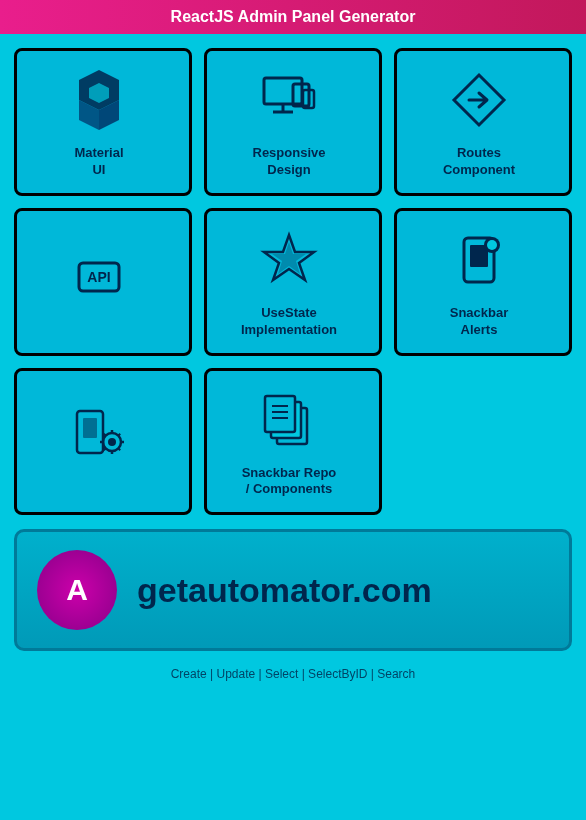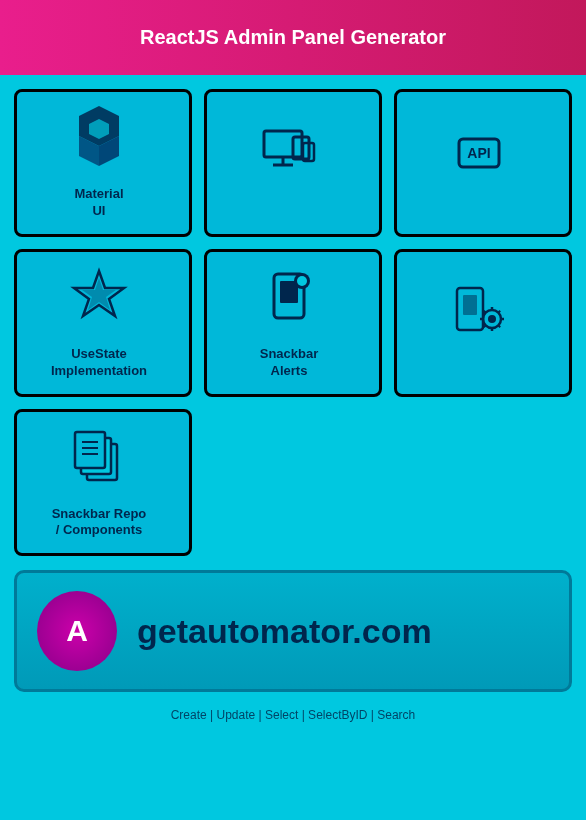--- a/index.html
+++ b/index.html
@@ -6,23 +6,23 @@
     body {
       width: 586px;
       height: 820px;
       background-color: #00c8e0;
       font-family: Arial, sans-serif;
       overflow: hidden;
     }
     .header {
       background: linear-gradient(to right, #e91e8c, #c2185b);
       text-align: center;
-      padding: 26px 0;
+      padding: 8px 0;
       color: white;
-      font-size: 20px;
+      font-size: 16px;
       font-weight: bold;
     }
     .grid-container {
       display: grid;
       grid-template-columns: repeat(3, 1fr);
       gap: 12px;
       padding: 14px 14px;
     }
     .card {
       background-color: #00b8d9;
@@ -33,21 +33,21 @@
       align-items: center;
       justify-content: center;
       padding: 14px 16px 14px 8px;
       min-height: 140px;
       cursor: pointer;
     }
     .card-icon {
       width: 70px;
       height: 70px;
       display: flex;
-      align-items: flex-start;
+      align-items: center;
       justify-content: center;
       margin-bottom: 10px;
     }
     .card-icon svg {
       width: 60px;
       height: 60px;
     }
     .card-label {
       color: #00264d;
       font-weight: bold;
@@ -126,23 +126,39 @@
         <line x1="24" y1="34" x2="24" y2="42" stroke="#00264d" stroke-width="3"></line>
         <line x1="14" y1="42" x2="34" y2="42" stroke="#00264d" stroke-width="3"></line>
 
         <rect x="34" y="14" width="16" height="22" rx="2" stroke="#00264d" stroke-width="3" fill="none"></rect>
         <circle cx="42" cy="34" r="1.5" fill="#00264d"></circle>
 
         <rect x="44" y="20" width="11" height="18" rx="2" stroke="#00264d" stroke-width="2.5" fill="none"></rect>
         <circle cx="49.5" cy="36" r="1.2" fill="#00264d"></circle>
       </svg>
     </div>
-  </div>
-
-
+    <div class="card-label">
+      <span>Responsive</span><br><span>Design</span>
+    </div>
+  </div>
+
+
+  <div class="card">
+    <div class="card-icon">
+      <svg viewBox="0 0 60 60" fill="none" xmlns="http://www.w3.org/2000/svg">
+
+        <polygon points="30,5 55,30 30,55 5,30" stroke="#00264d" stroke-width="3" fill="none"></polygon>
+
+        <path d="M20,30 L35,30 M30,23 L38,30 L30,37" stroke="#00264d" stroke-width="3" stroke-linecap="round" stroke-linejoin="round"></path>
+      </svg>
+    </div>
+    <div class="card-label">
+      <span>Routes</span><br><span>Component</span>
+    </div>
+  </div>
 
   <div class="card">
     <div class="card-icon">
       <svg viewBox="0 0 60 60" fill="none" xmlns="http://www.w3.org/2000/svg">
 
         <rect x="10" y="16" width="40" height="28" rx="4" stroke="#00264d" stroke-width="3" fill="none"></rect>
         <text x="30" y="35" text-anchor="middle" font-size="14" font-weight="bold" fill="#00264d" font-family="Arial">API</text>
       </svg>
     </div>
   </div>

